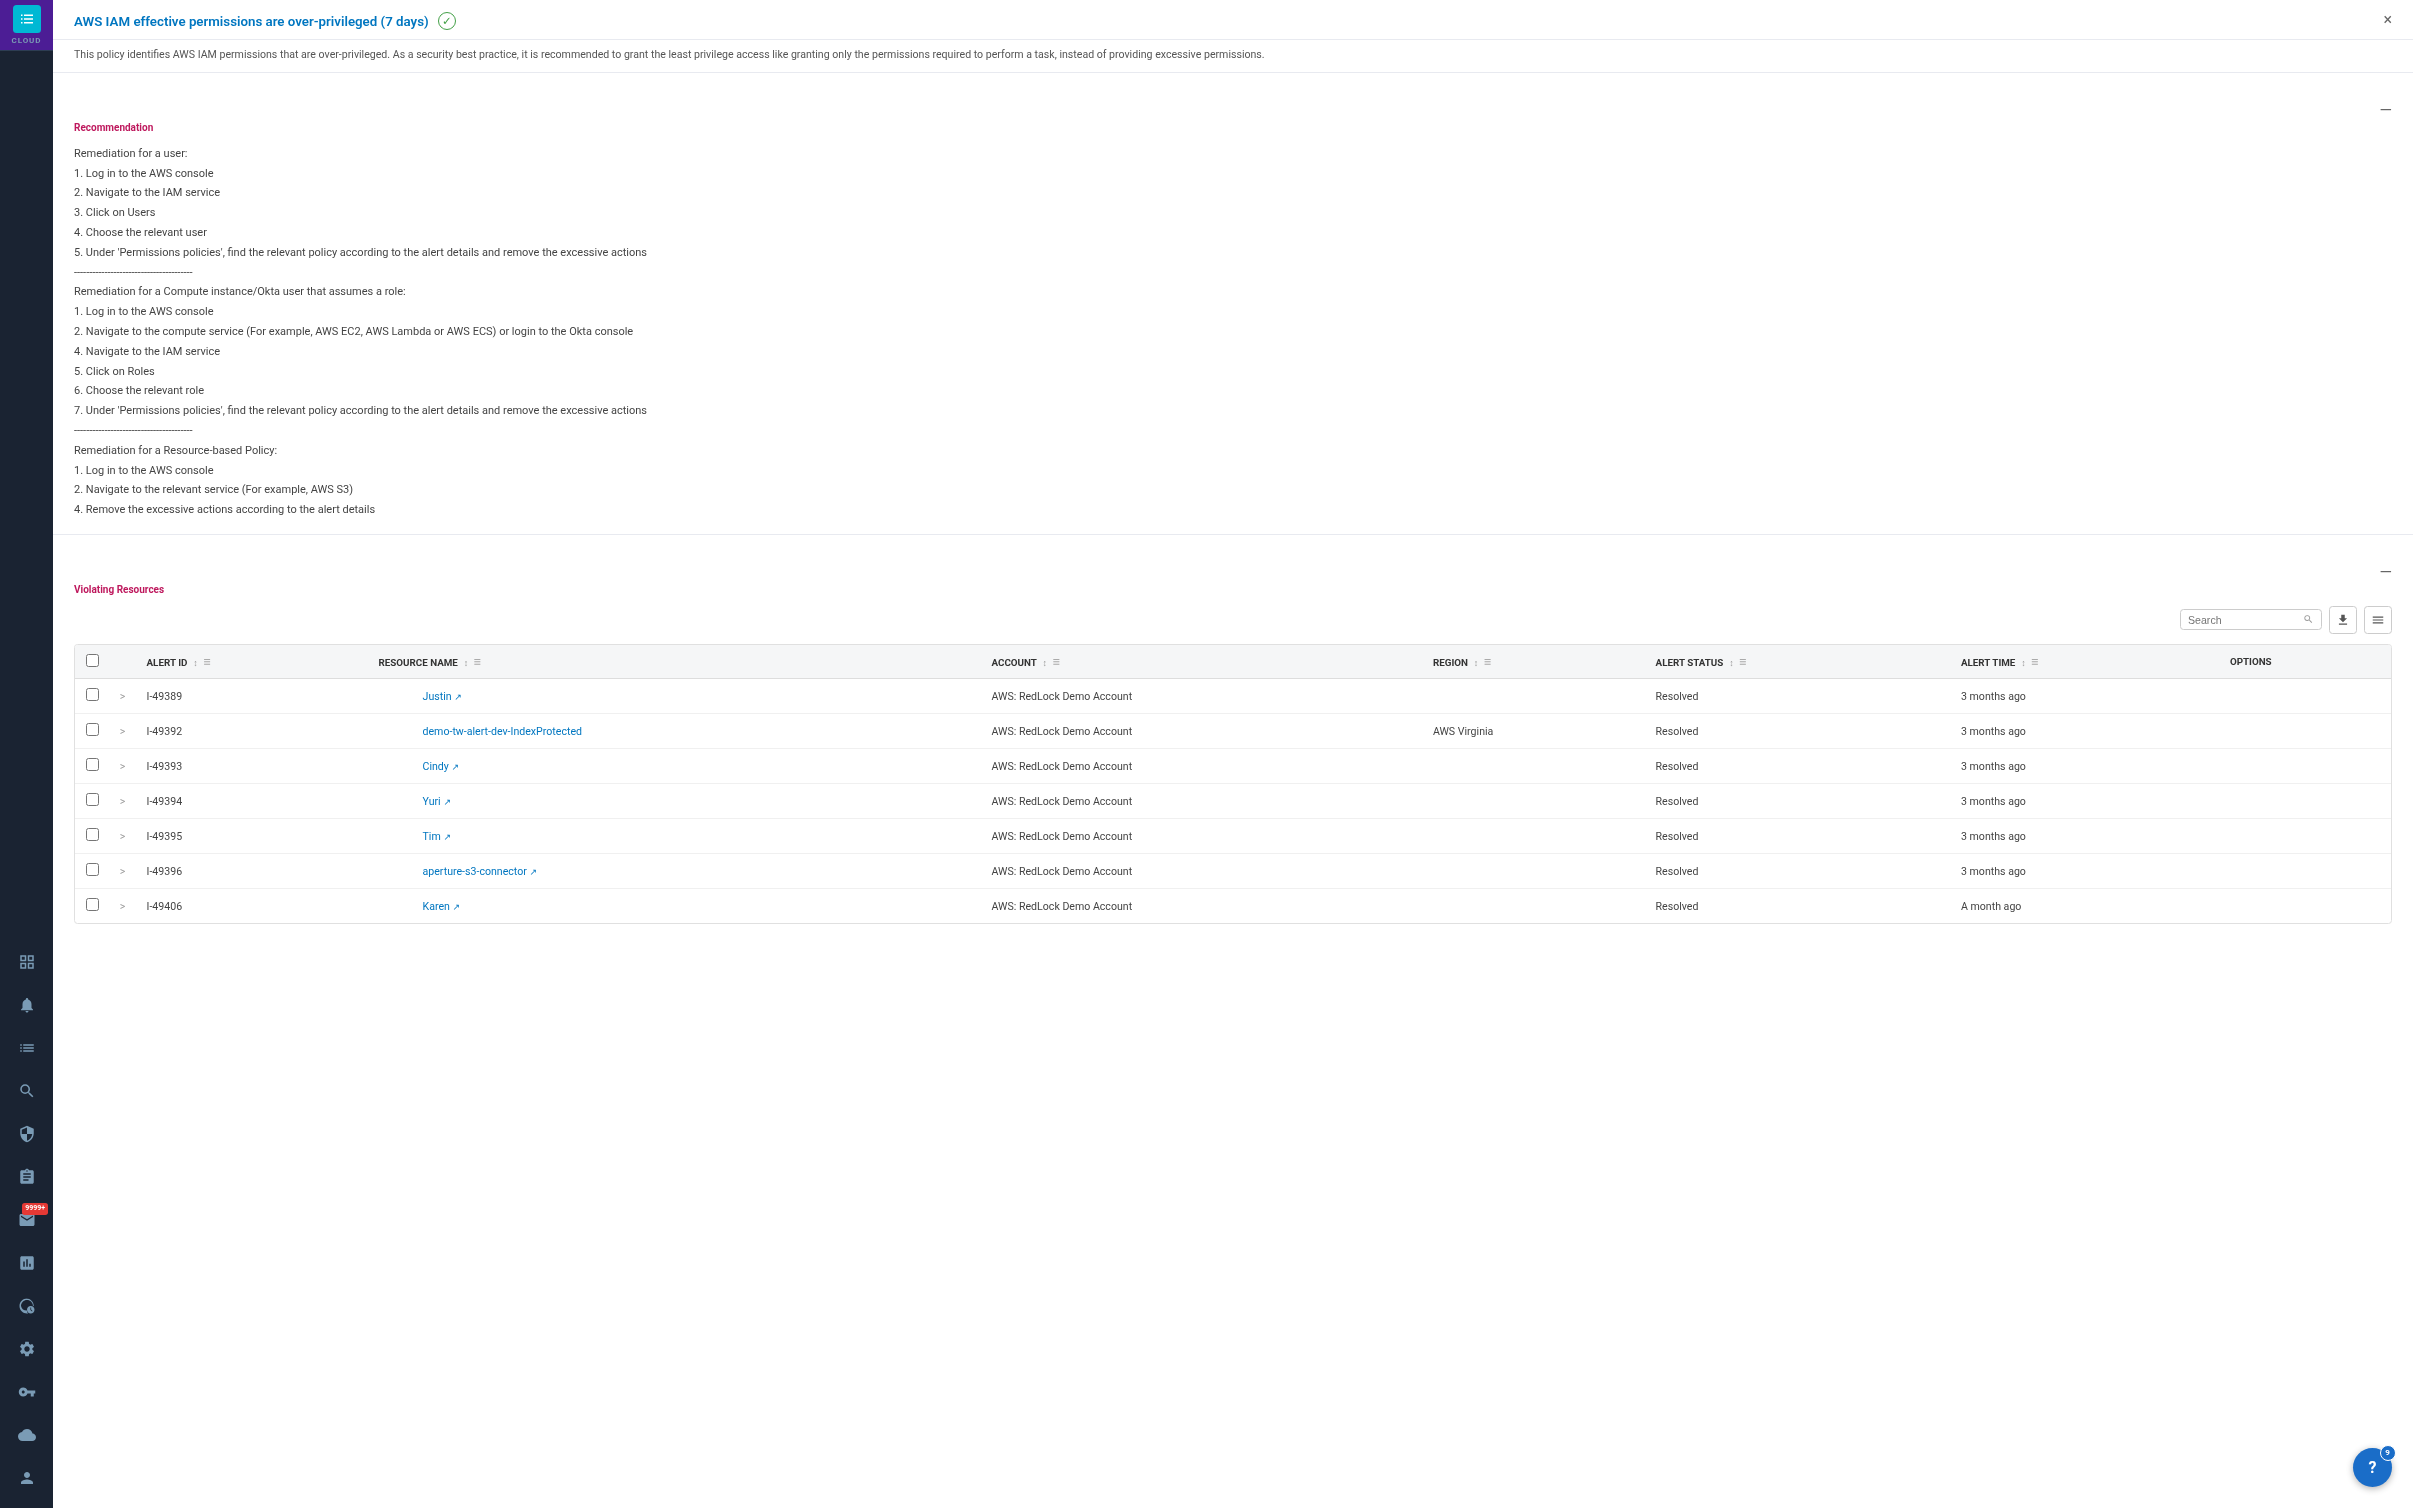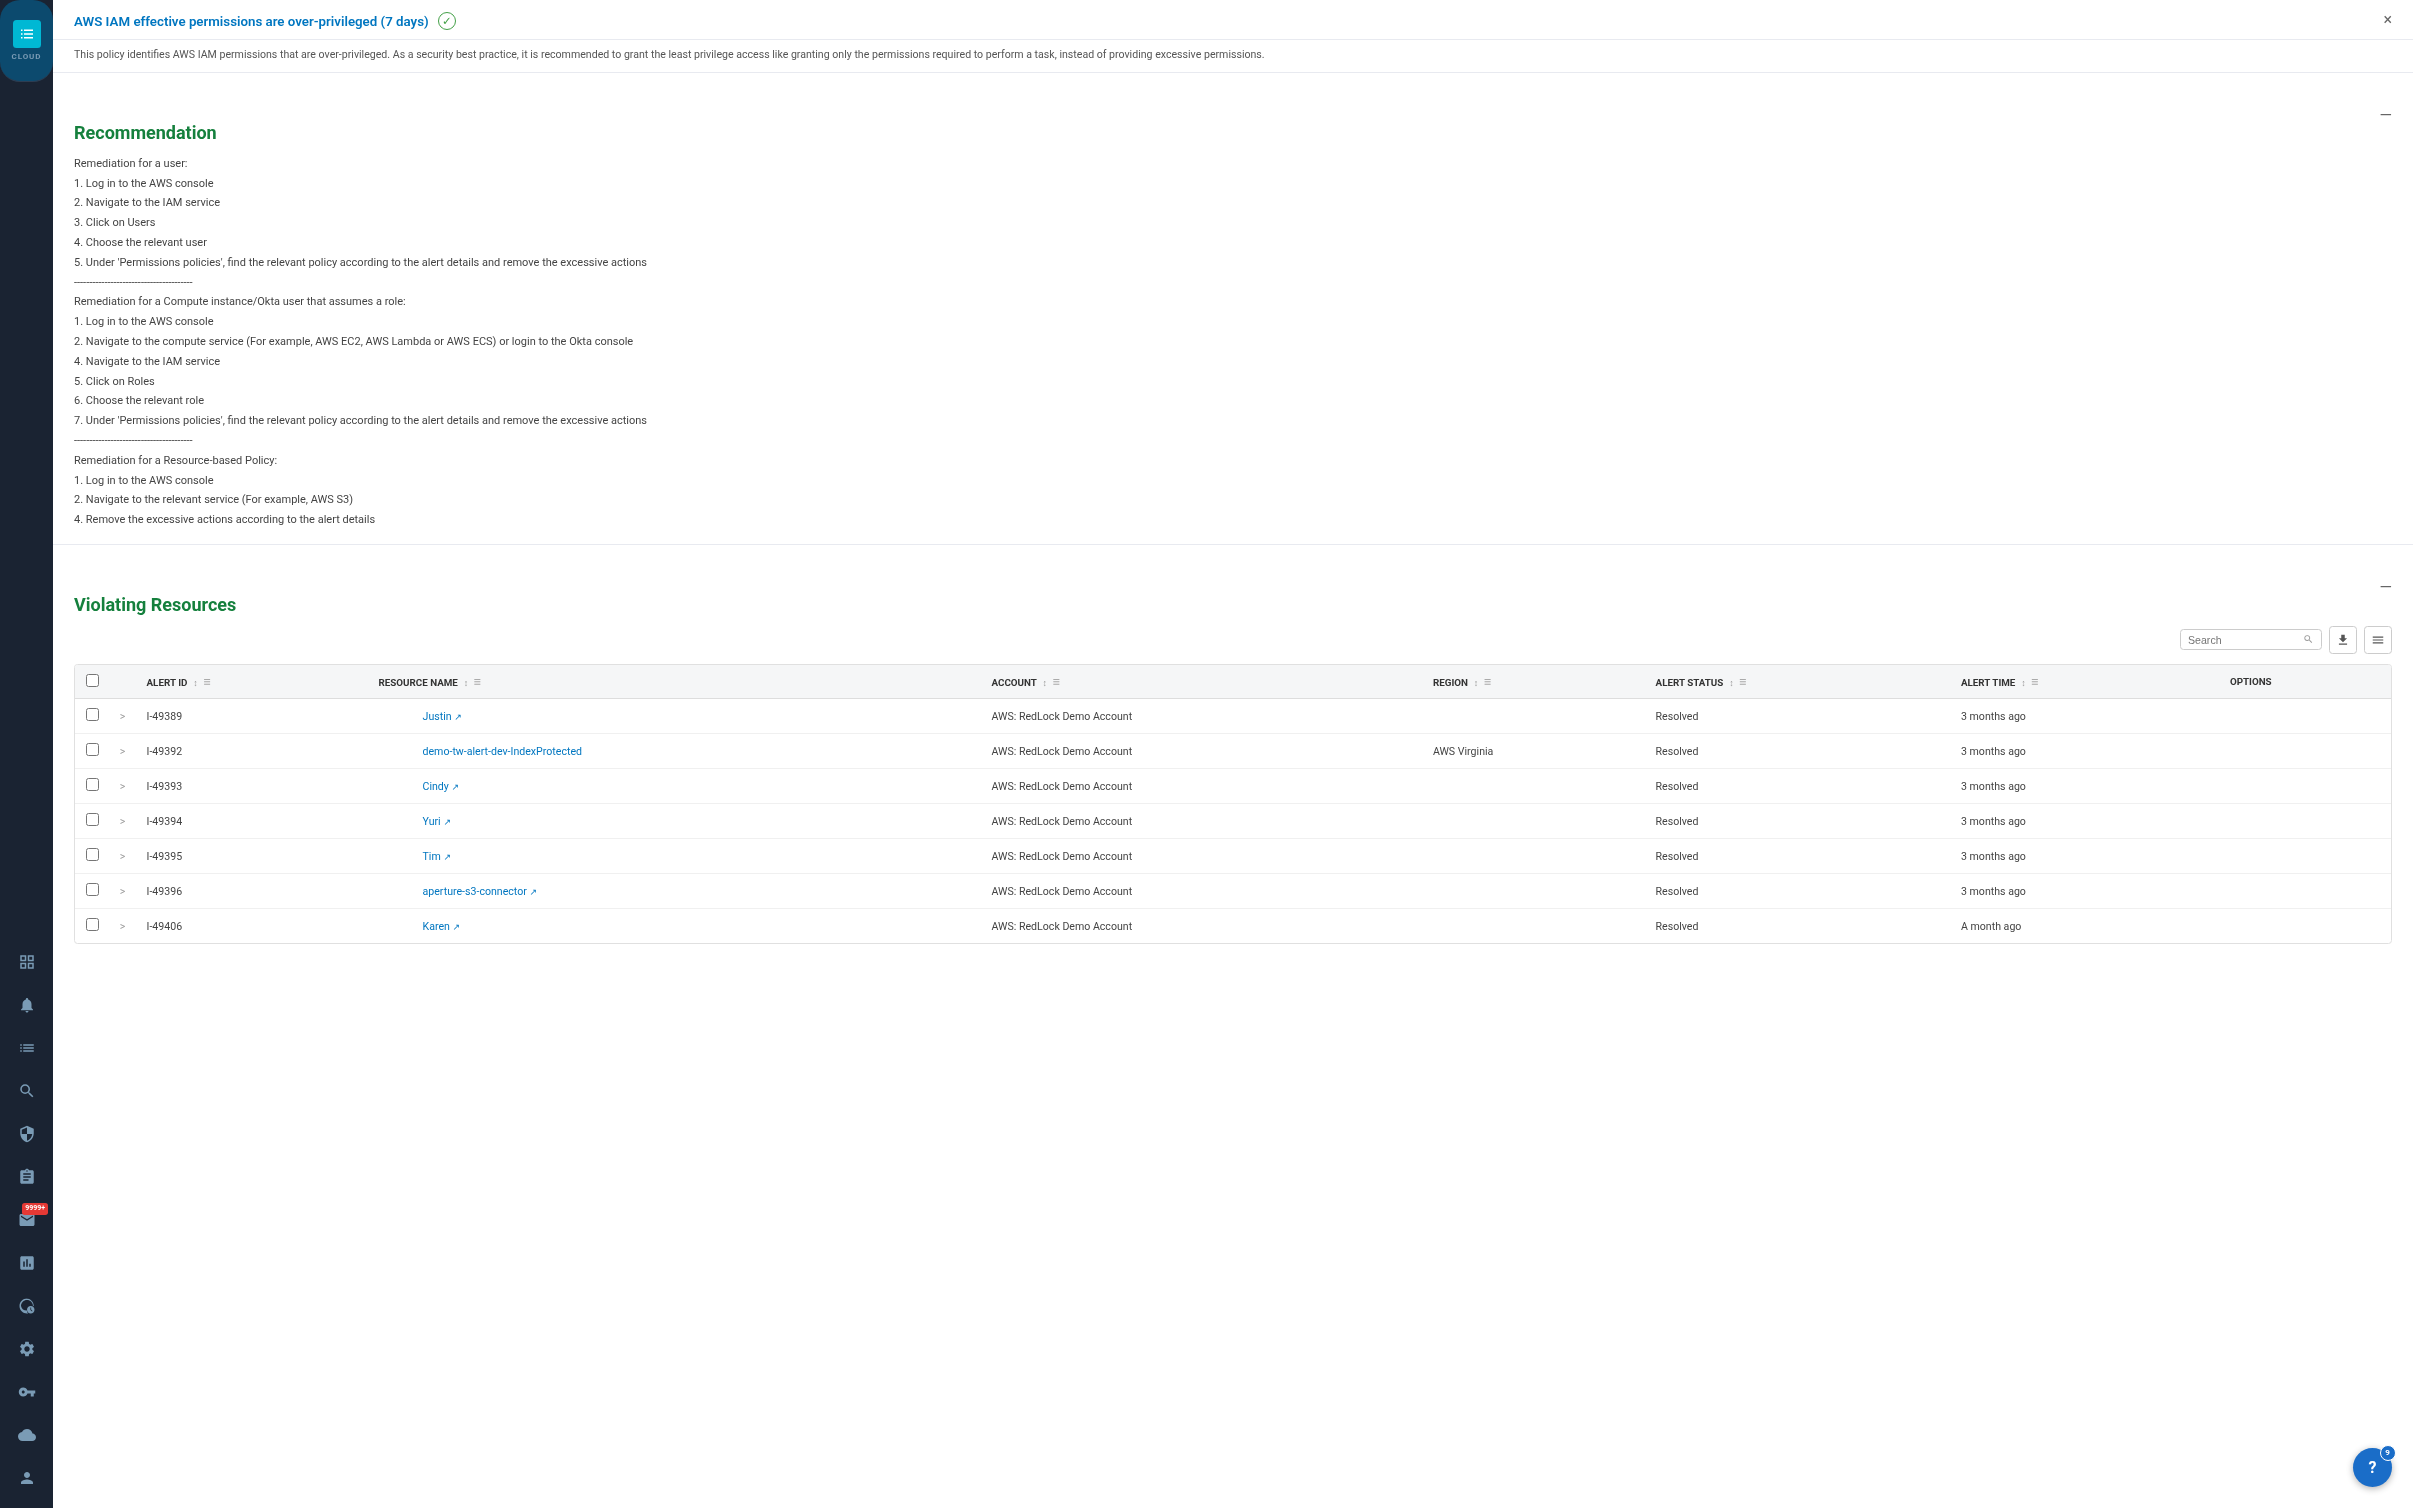--- a/index.html
+++ b/index.html
@@ -11,29 +11,28 @@
       background: #1a2332;
       display: flex;
       flex-direction: column;
       align-items: center;
       padding: 0;
       flex-shrink: 0;
       height: 100vh;
     }
     .sidebar-logo {
       width: 53px;
-      height: 82px;
+      height: 51px;
       display: flex;
       flex-direction: column;
       align-items: center;
       justify-content: center;
-      background: #0c4a6e;
+      background: #4c1d95;
       border-bottom: 0.9px solid #2d3d52;
       cursor: pointer;
-      border-radius: 20px;
     }
     .sidebar-logo-icon {
       width: 28px;
       height: 28px;
       background: #00b8d4;
       border-radius: 3.5px;
       display: flex;
       align-items: center;
       justify-content: center;
       margin-bottom: 3.5px;
@@ -142,23 +141,23 @@
       padding: 14px 21px;
       border-bottom: 0.9px solid #e8eaf0;
     }
     .section-header {
       display: flex;
       align-items: center;
       justify-content: space-between;
       margin-bottom: 10.6px;
     }
     .section-title {
-      font-size: 18px;
+      font-size: 10px;
       font-weight: 700;
-      color: #15803d;
+      color: #be185d;
       margin-top: 35px;
     }
     .section-collapse {
       color: #666;
       font-size: 16px;
       cursor: pointer;
     }
     .section-content {
       font-size: 11px;
       color: #444;

